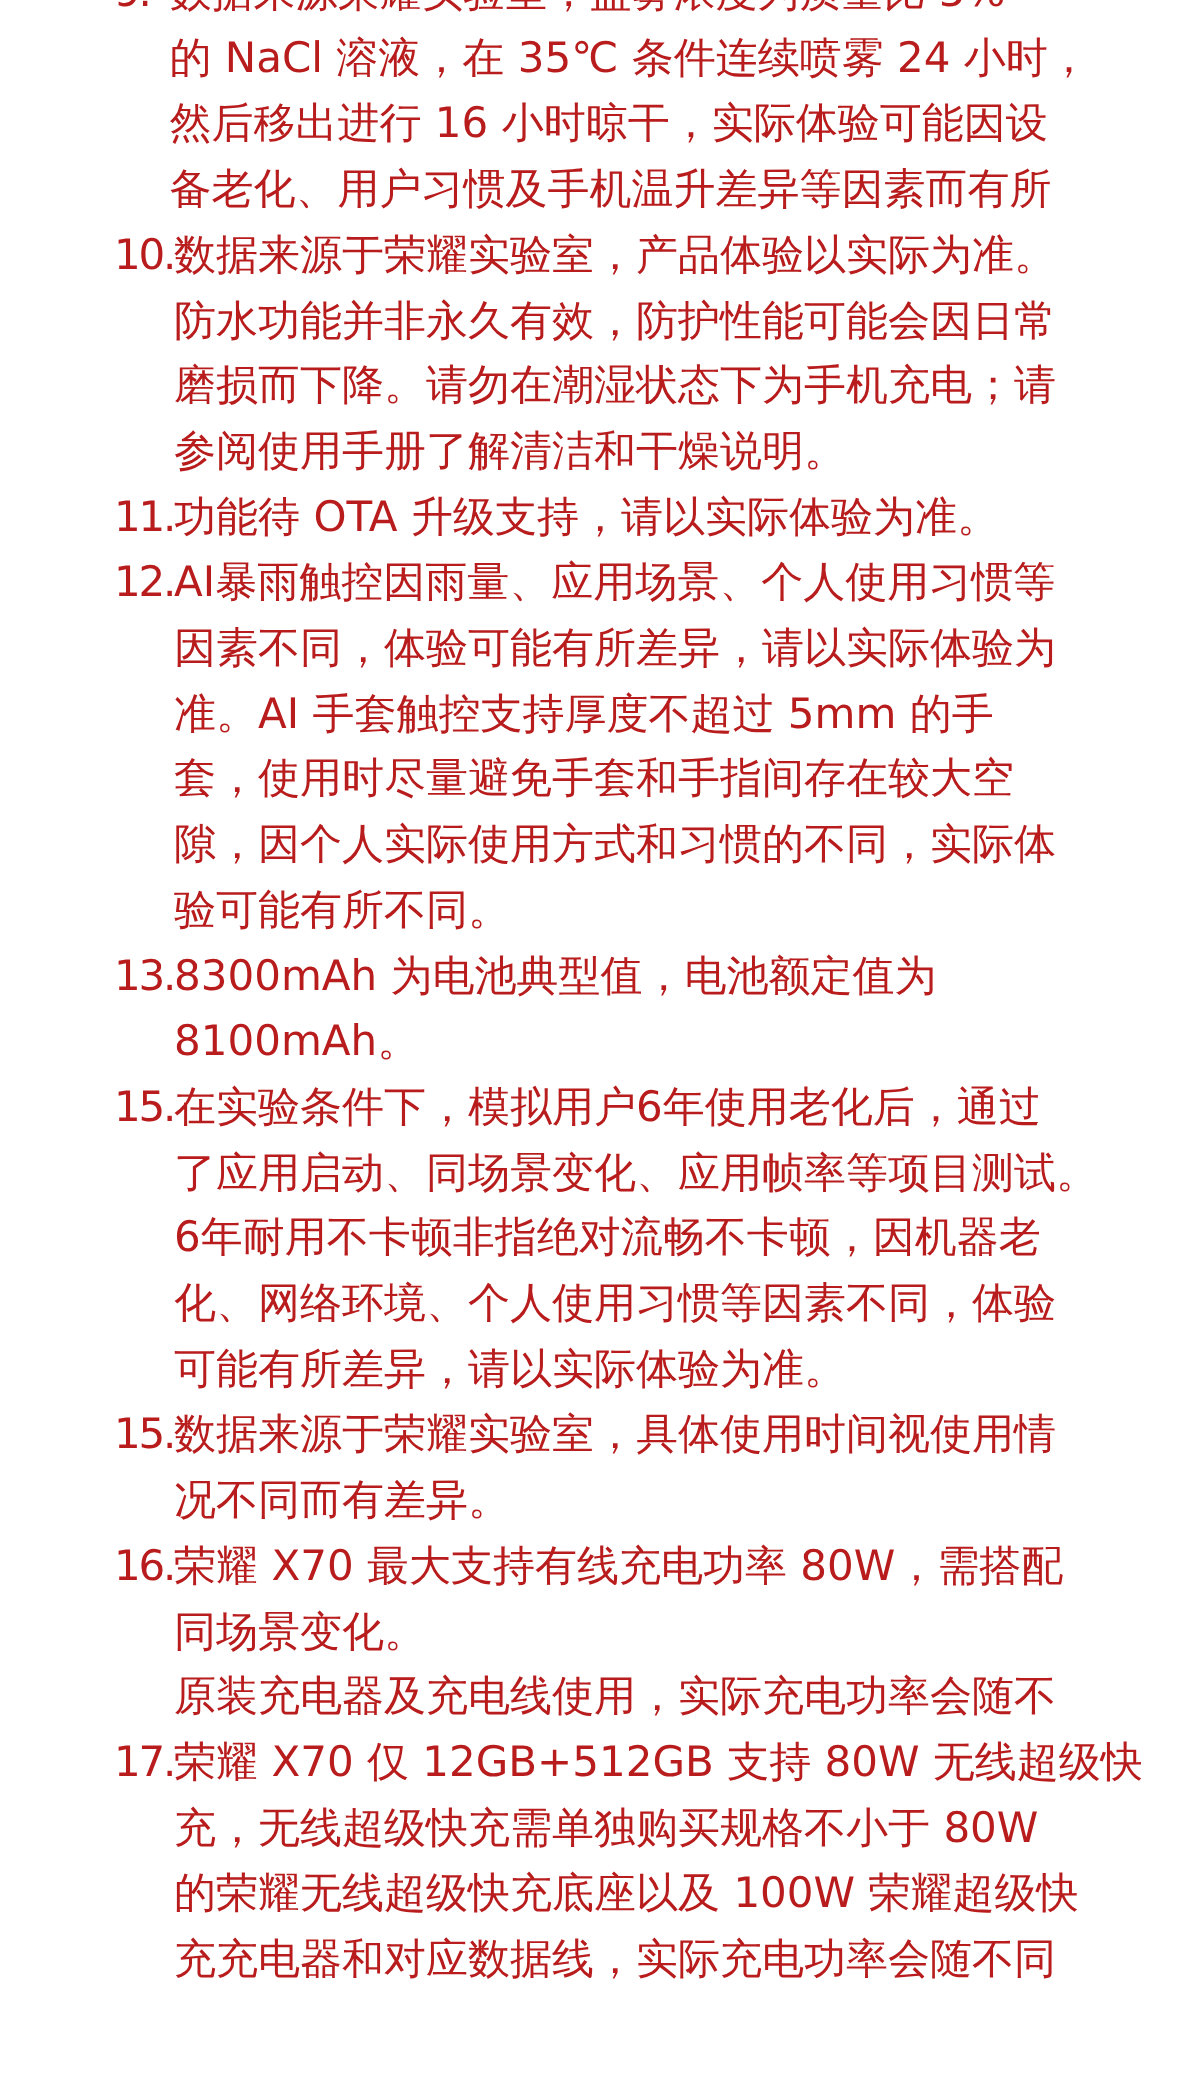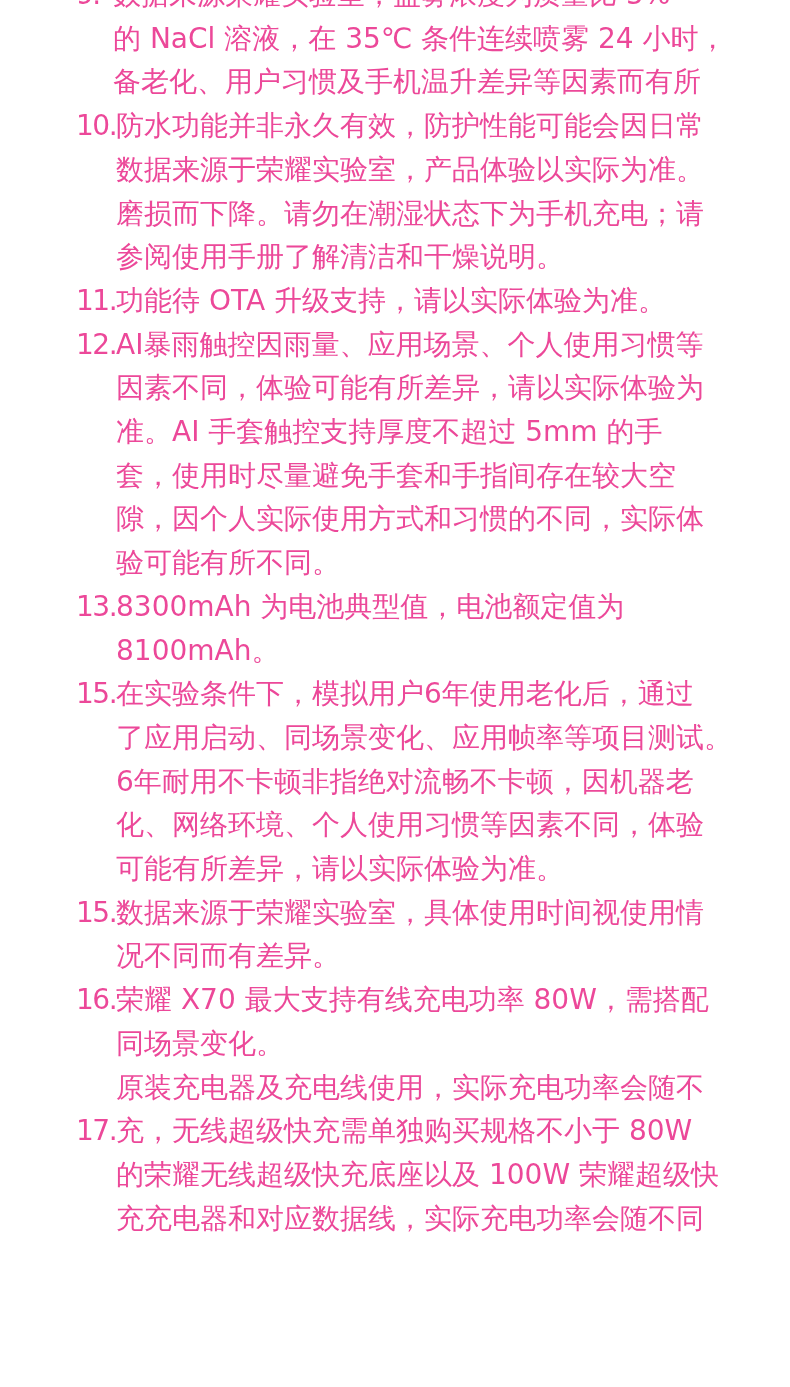--- a/index.html
+++ b/index.html
@@ -14,21 +14,21 @@
   }
   .page {
     position: relative;
     width: 790px;
     height: 1387px;
     overflow: hidden;
     background: #ffffff;
     font-family: "DejaVu Sans", "Liberation Sans", sans-serif;
     font-size: 28px;
     line-height: 43.7px;
-    color: #ec4899;
+    color: #b91c1c;
   }
   .fn-list {
     position: absolute;
     top: -27px;
     left: 76px;
     width: 690px;
   }
   .fn-item {
     display: flex;
     align-items: flex-start;
@@ -50,29 +50,30 @@
 <body>
 
 <div class="page">
   <div class="fn-list">
 
     <div class="fn-item">
       <span class="fn-num">9.</span>
       <div class="fn-body">
         <div class="fn-line">数据来源荣耀实验室，盐雾浓度为质量比 5%</div>
         <div class="fn-line">的 NaCl 溶液，在 35℃ 条件连续喷雾 24 小时，</div>
+        <div class="fn-line">然后移出进行 16 小时晾干，实际体验可能因设</div>
         <div class="fn-line">备老化、用户习惯及手机温升差异等因素而有所</div>
       </div>
     </div>
 
     <div class="fn-item">
       <span class="fn-num">10.</span>
       <div class="fn-body">
+        <div class="fn-line">数据来源于荣耀实验室，产品体验以实际为准。</div>
         <div class="fn-line">防水功能并非永久有效，防护性能可能会因日常</div>
-        <div class="fn-line">数据来源于荣耀实验室，产品体验以实际为准。</div>
         <div class="fn-line">磨损而下降。请勿在潮湿状态下为手机充电；请</div>
         <div class="fn-line">参阅使用手册了解清洁和干燥说明。</div>
       </div>
     </div>
 
     <div class="fn-item">
       <span class="fn-num">11.</span>
       <div class="fn-body">
         <div class="fn-line">功能待 OTA 升级支持，请以实际体验为准。</div>
       </div>
@@ -122,20 +123,21 @@
       <div class="fn-body">
         <div class="fn-line">荣耀 X70 最大支持有线充电功率 80W，需搭配</div>
         <div class="fn-line">同场景变化。</div>
         <div class="fn-line">原装充电器及充电线使用，实际充电功率会随不</div>
       </div>
     </div>
 
     <div class="fn-item">
       <span class="fn-num">17.</span>
       <div class="fn-body">
+        <div class="fn-line">荣耀 X70 仅 12GB+512GB 支持 80W 无线超级快</div>
         <div class="fn-line">充，无线超级快充需单独购买规格不小于 80W</div>
         <div class="fn-line">的荣耀无线超级快充底座以及 100W 荣耀超级快</div>
         <div class="fn-line">充充电器和对应数据线，实际充电功率会随不同</div>
       </div>
     </div>
 
   </div>
 </div>
 
 </body></html>

